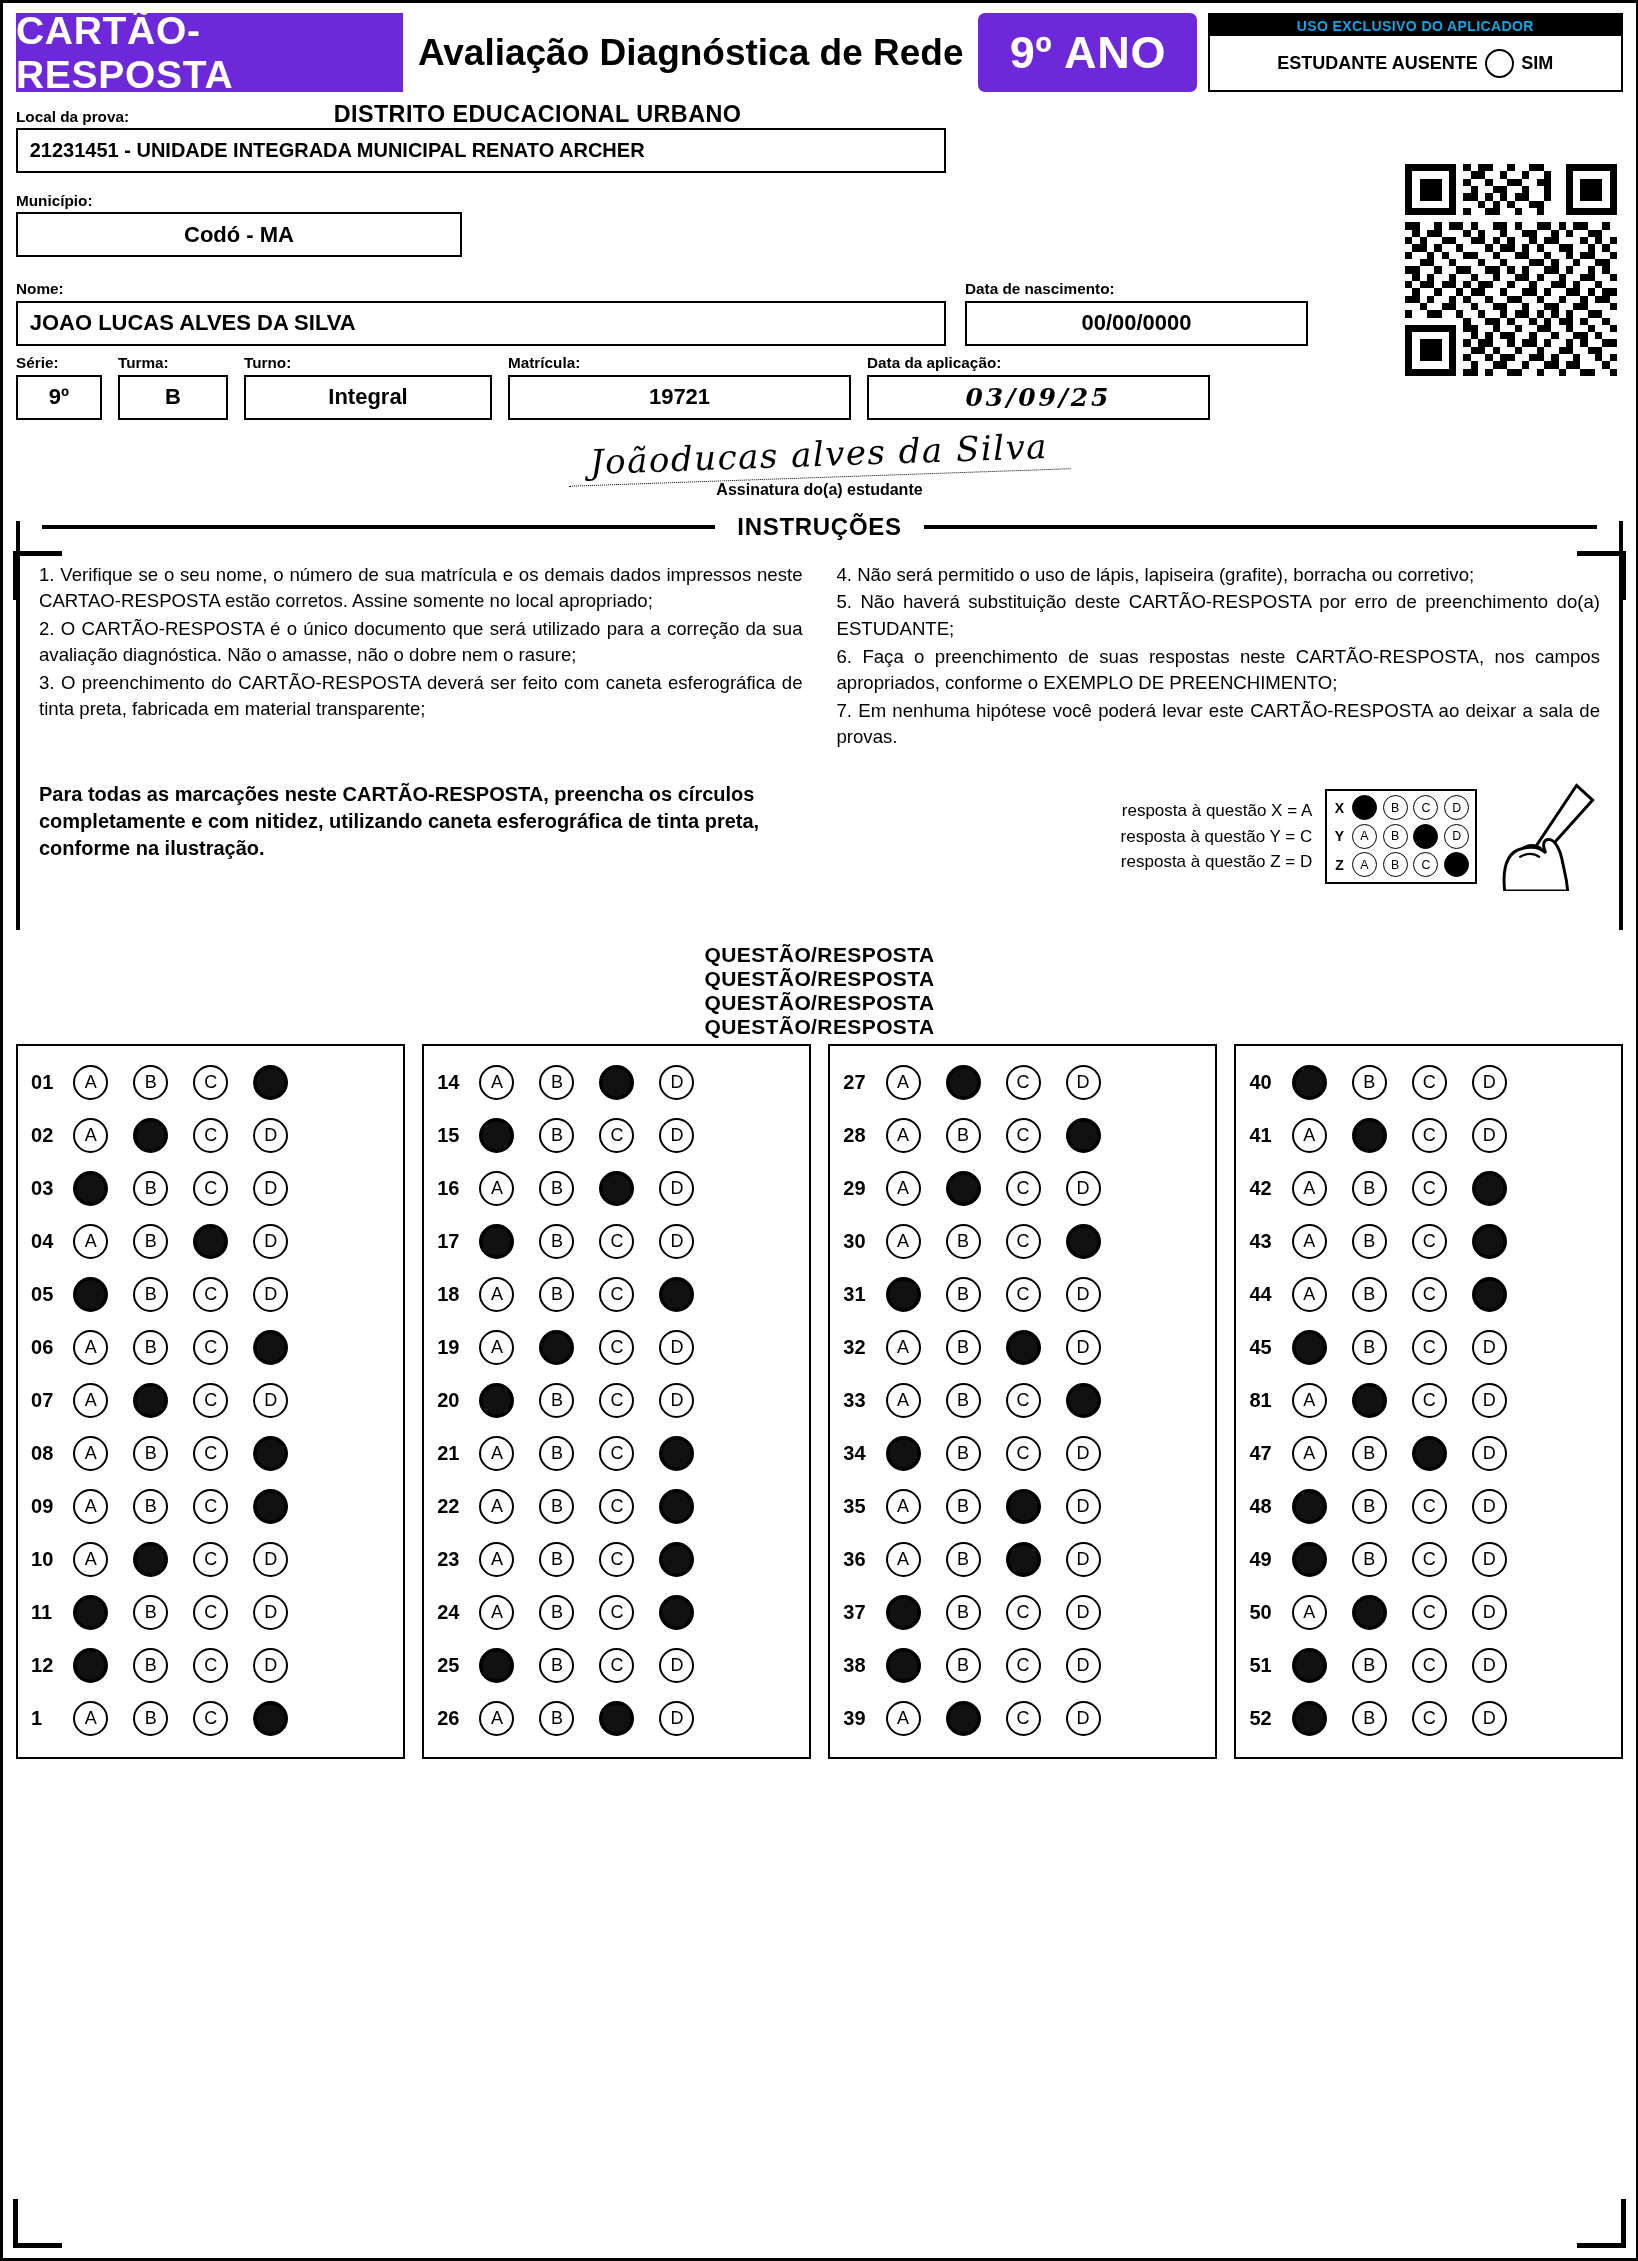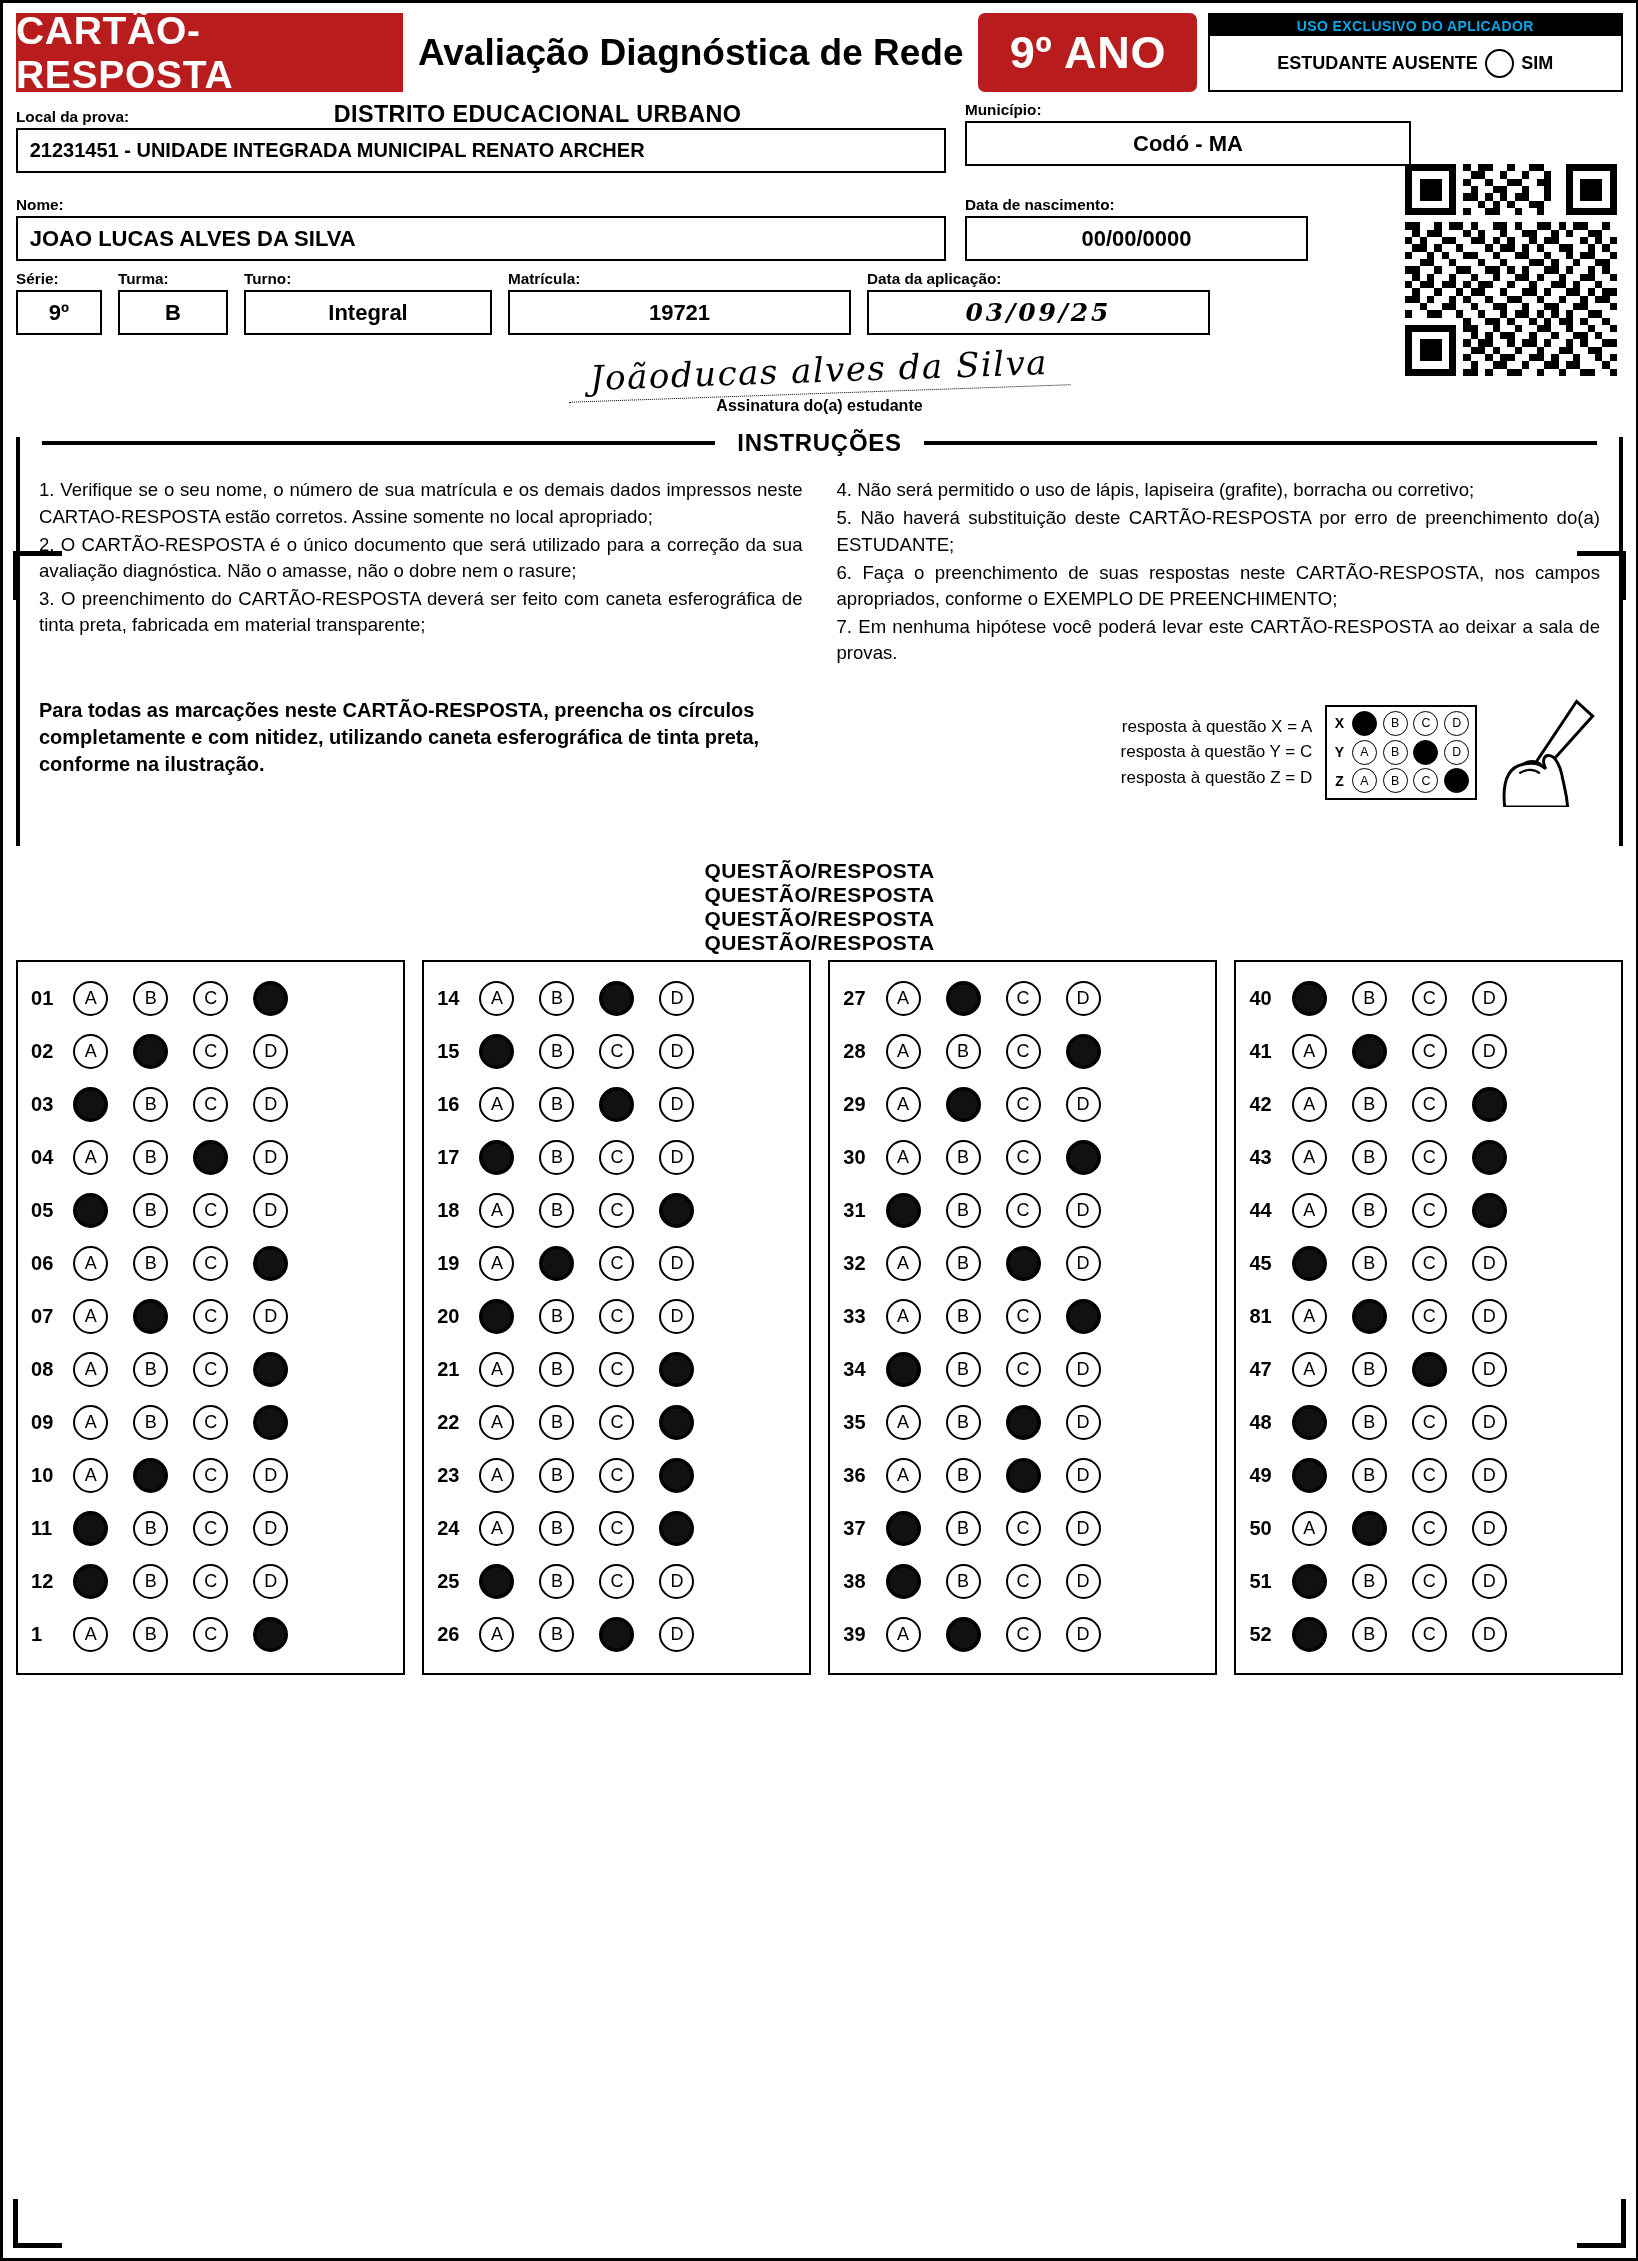--- a/index.html
+++ b/index.html
@@ -26,21 +26,21 @@
   }
 
   
   .header-row {
     display: flex;
     align-items: stretch;
     gap: 10.2px;
     height: 79px;
   }
   .hdr-black {
-    background: #b91c1c;
+    background: #6d28d9;
     color: #fff;
     display: flex;
     align-items: center;
     justify-content: center;
     font-weight: bold;
     letter-spacing: 0.7px;
   }
   .hdr-cartao {
     width: 387px;
     font-size: 39px;
@@ -110,21 +110,21 @@
     height: 45px;
     display: flex;
     align-items: center;
     padding: 0 11.7px;
     box-sizing: border-box;
     font-size: 22px;
     font-weight: bold;
   }
   .fieldbox.center { justify-content: center; }
 
-  .row1 { display: flex; gap: 19px; }
+  .row1 { display: flex; gap: 19px; flex-direction: column; }
   .row1 .left { width: 930px; }
   .row1 .right { width: 446px; }
 
   .row2 { display: flex; gap: 19px; margin-top: 23px; }
   .row2 .left { width: 930px; }
   .row2 .right { width: 343px; }
 
   .row3 { display: flex; gap: 16px; margin-top: 8.8px; align-items: flex-end; }
 
   .qr {

